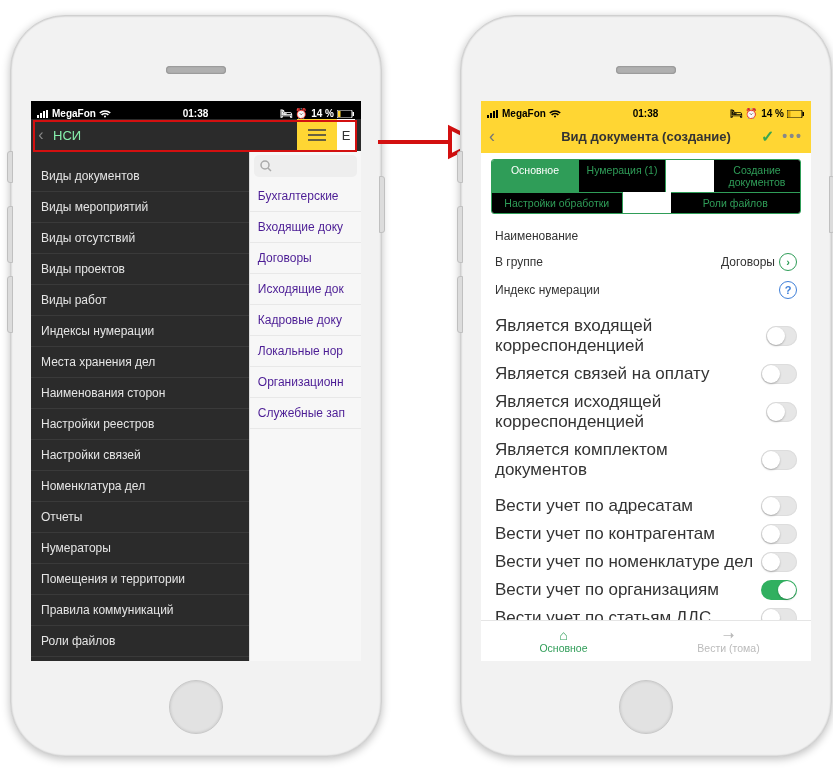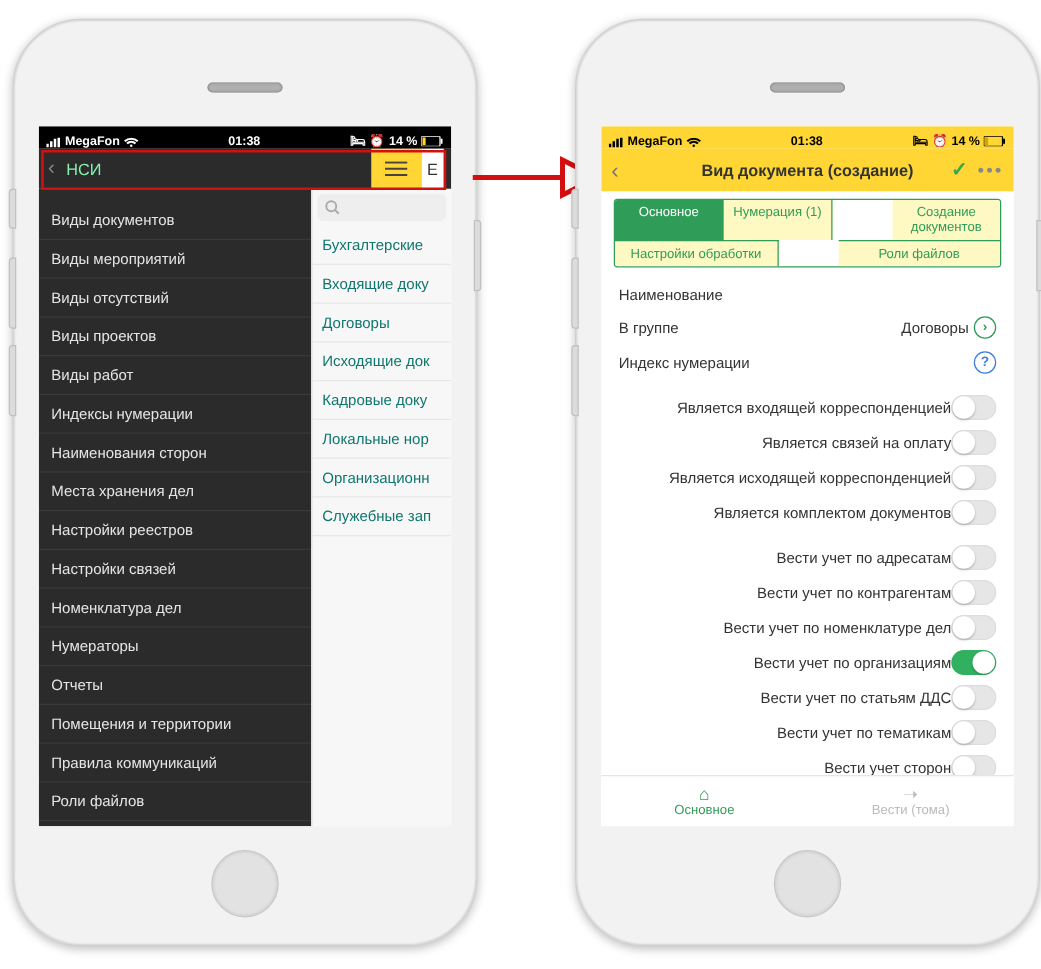--- a/index.html
+++ b/index.html
@@ -141,21 +141,21 @@
     border-radius:5px;
     background:#eee;
     display:flex; align-items:center;
     padding:0 6px;
     color:#aaa;
   }
   .rcitem {
     padding: 8px 8px;
     border-bottom: 1px solid #e8e8e8;
     font-size: 12px;
-    color:#0f766e;
+    color:#4c1d95;
     white-space:nowrap; overflow:hidden; text-overflow:clip;
   }
 
   
   .nav-bar-yellow {
     background:#ffd633;
     height: 34px;
     display:flex;
     align-items:center;
     justify-content:center;
@@ -181,21 +181,21 @@
     overflow:hidden;
   }
   .tabs-row { display:flex; }
   .tab {
     flex:1;
     text-align:center;
     font-size:10.5px;
     padding:4px 2px;
     color:#2f9d58;
     border-right:1px solid #2f9d58;
-    background:#fef9c3;
+    background:#000000;
   }
   .tab:last-child { border-right:0;margin-left:48px; }
   .tab.active { background:#2f9d58; color:#fff; }
   .tabs-row + .tabs-row .tab { border-top:1px solid #2f9d58; }
 
   .form-area {
     padding: 4px 14px 0 14px;
     overflow:hidden;
   }
   .field-row {
@@ -209,24 +209,23 @@
   .field-row .val { color:#333; display:flex; align-items:center; gap:4px; }
   .help-circle {
     width:16px;height:16px;border:1.5px solid #2f9d58;border-radius:50%;
     display:inline-flex;align-items:center;justify-content:center;
     color:#2f9d58;font-size:11px; font-weight:bold;
   }
   .help-blue { border-color:#3f7fd8; color:#3f7fd8; }
   .gap { height:8px; }
 
   .toggle-row {
-    display:flex; align-items:center; justify-content:flex-end;
+    display:flex; align-items:center; justify-content:space-between;
     padding: 4px 0;
-    font-size:12px;
-    margin-left:12px;
+    font-size:17px;
   }
   .toggle {
     width:36px; height:20px; border-radius:10px;
     background:#e6e6e6;
     position:relative;
     box-shadow: inset 0 0 0 1px #ddd;
   }
   .toggle::after {
     content:"";
     position:absolute; top:1px; left:1px;
@@ -329,27 +328,27 @@
     <div class="left-columns">
       <div class="sidebar-dark">
         <div style="height:10px;"></div>
         <div>
             <div class="sitem">Виды документов</div>
             <div class="sitem">Виды мероприятий</div>
             <div class="sitem">Виды отсутствий</div>
             <div class="sitem">Виды проектов</div>
             <div class="sitem">Виды работ</div>
             <div class="sitem">Индексы нумерации</div>
+            <div class="sitem">Места хранения дел</div>
             <div class="sitem">Наименования сторон</div>
-            <div class="sitem">Места хранения дел</div>
             <div class="sitem">Настройки реестров</div>
             <div class="sitem">Настройки связей</div>
             <div class="sitem">Номенклатура дел</div>
+            <div class="sitem">Отчеты</div>
             <div class="sitem">Нумераторы</div>
-            <div class="sitem">Отчеты</div>
             <div class="sitem">Помещения и территории</div>
             <div class="sitem">Правила коммуникаций</div>
             <div class="sitem">Роли файлов</div>
             <div class="sitem">Списки рассылки по контрагентам</div>
           </div>
       </div>
       <div class="rightcol">
         <div class="search-field">
           <svg width="12" height="12" viewBox="0 0 12 12">
               <circle cx="5" cy="5" r="4" fill="none" stroke="#aaa" stroke-width="1.5"></circle>

